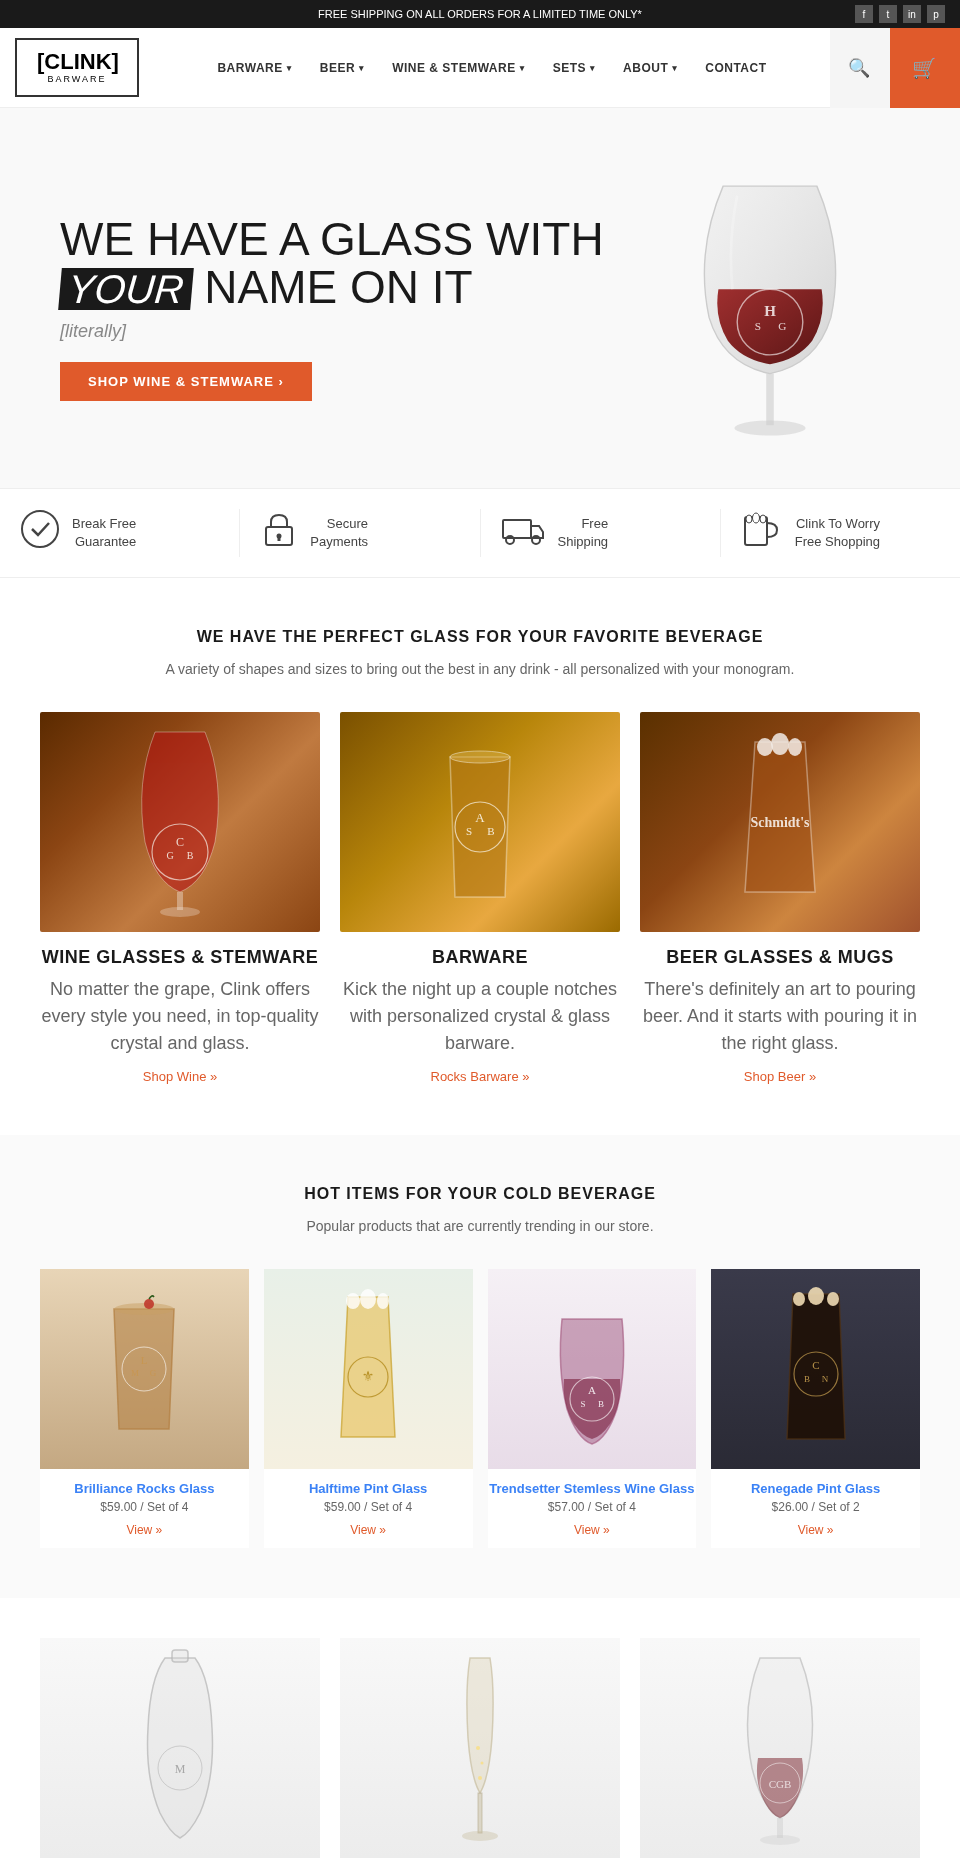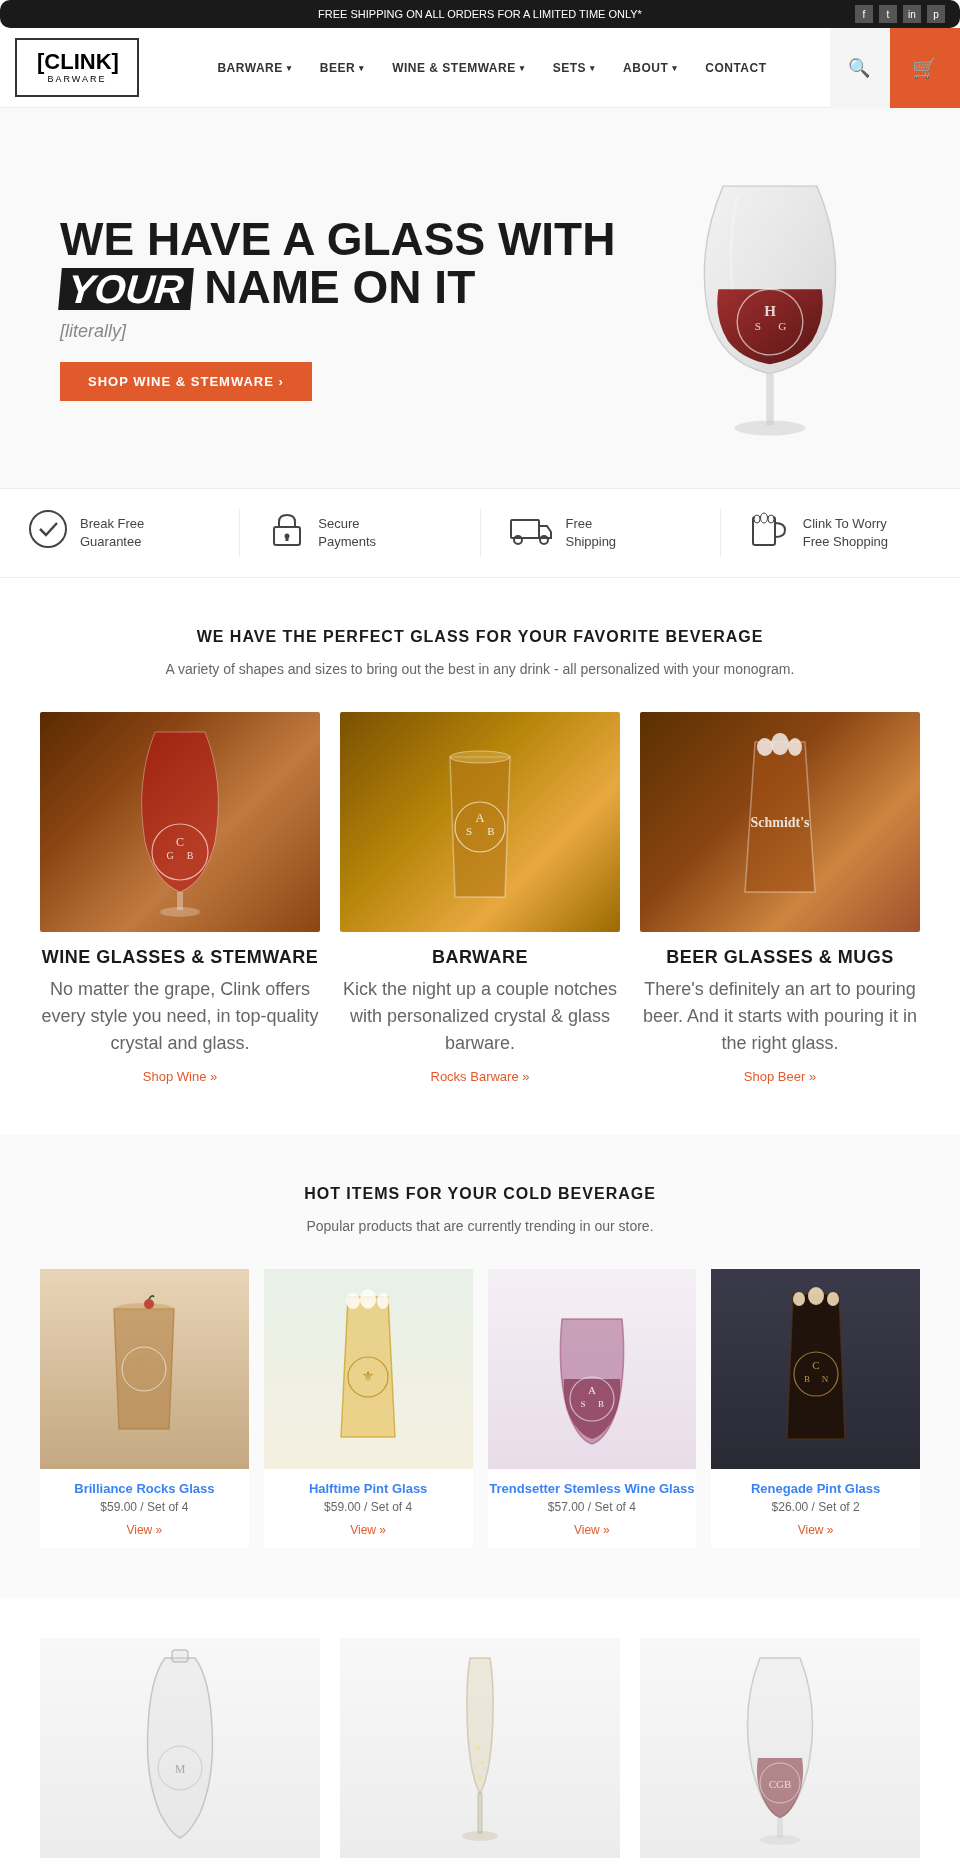--- a/index.html
+++ b/index.html
@@ -9,21 +9,20 @@
     .top-bar {
       background: #1a1a1a;
       color: #fff;
       text-align: center;
       font-size: 11px;
       padding: 8px;
       display: flex;
       align-items: center;
       justify-content: center;
       position: relative;
-      border-radius: 10px;
     }
     .top-bar-social {
       position: absolute;
       right: 15px;
       display: flex;
       gap: 6px;
     }
     .social-icon {
       width: 18px;
       height: 18px;
@@ -112,21 +111,21 @@
       display: flex;
       align-items: center;
       justify-content: space-between;
       padding: 40px 60px 20px 60px;
       min-height: 350px;
       overflow: hidden;
     }
     .hero-text { flex: 1; }
     .hero-title {
       font-size: 46px;
-      font-weight: 700;
+      font-weight: 400;
       line-height: 1.05;
       text-transform: uppercase;
       color: #1a1a1a;
       margin-bottom: 10px;
     }
     .hero-title .your-box {
       display: inline-block;
       background: #1a1a1a;
       color: #fff;
       padding: 0 8px;
@@ -167,22 +166,23 @@
       border-top: 1px solid #eee;
       border-bottom: 1px solid #eee;
       padding: 20px 0;
       background: #fff;
     }
     .feature-item {
       flex: 1;
       display: flex;
       align-items: center;
       gap: 12px;
-      padding: 0 28px;
+      padding: 0 20px;
       border-right: 1px solid #eee;
+      text-align: right;
     }
     .feature-item:last-child { border-right: none; }
     .feature-icon { font-size: 32px; color: #444; flex-shrink: 0; }
     .feature-text { font-size: 13px; color: #444; line-height: 1.4; }
 
     
     .section {
       padding: 50px 40px;
     }
     .section-title {

